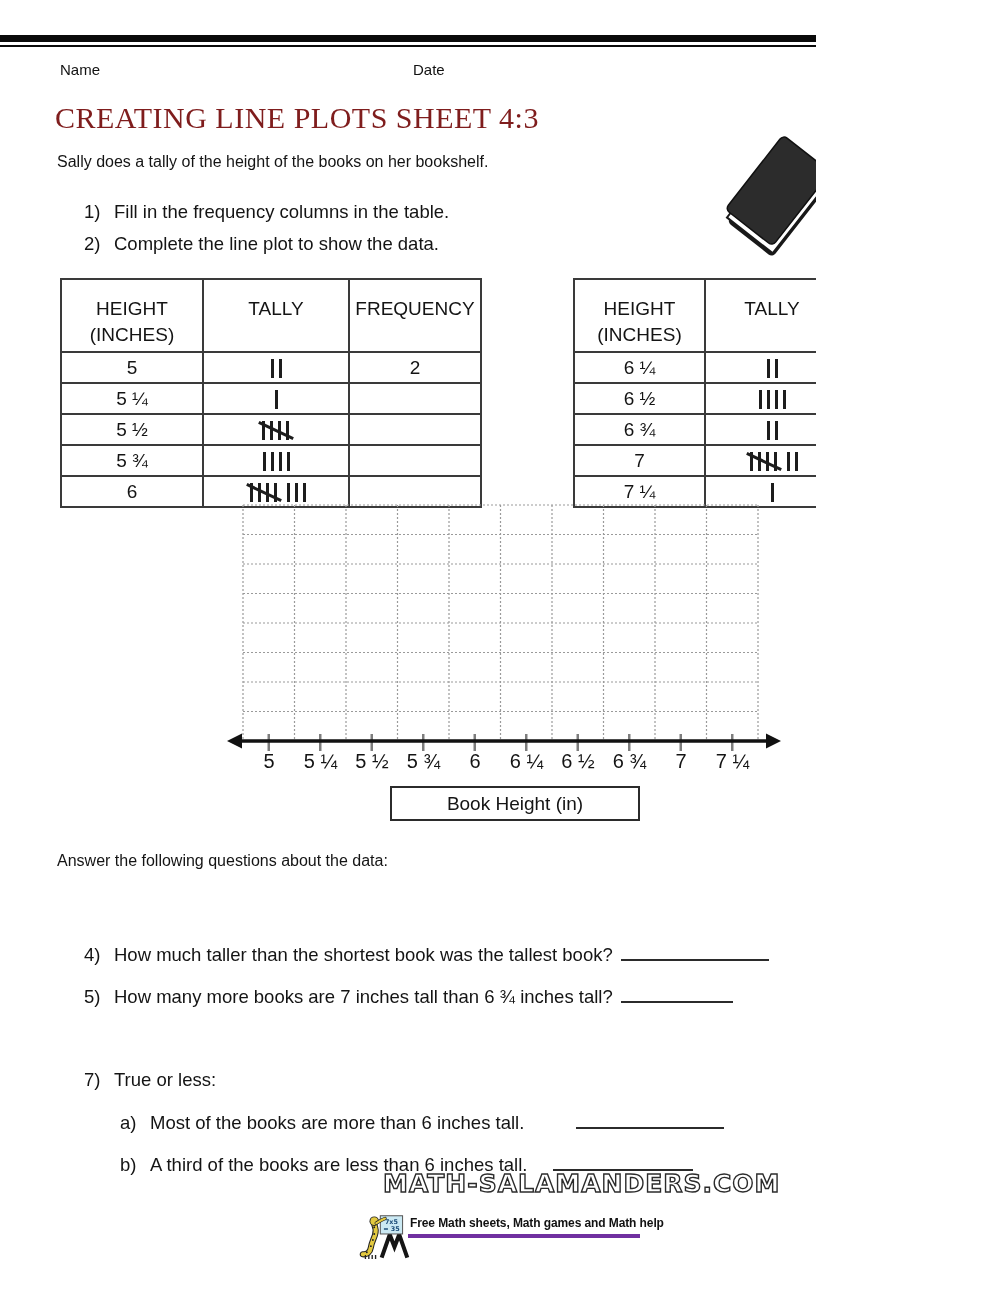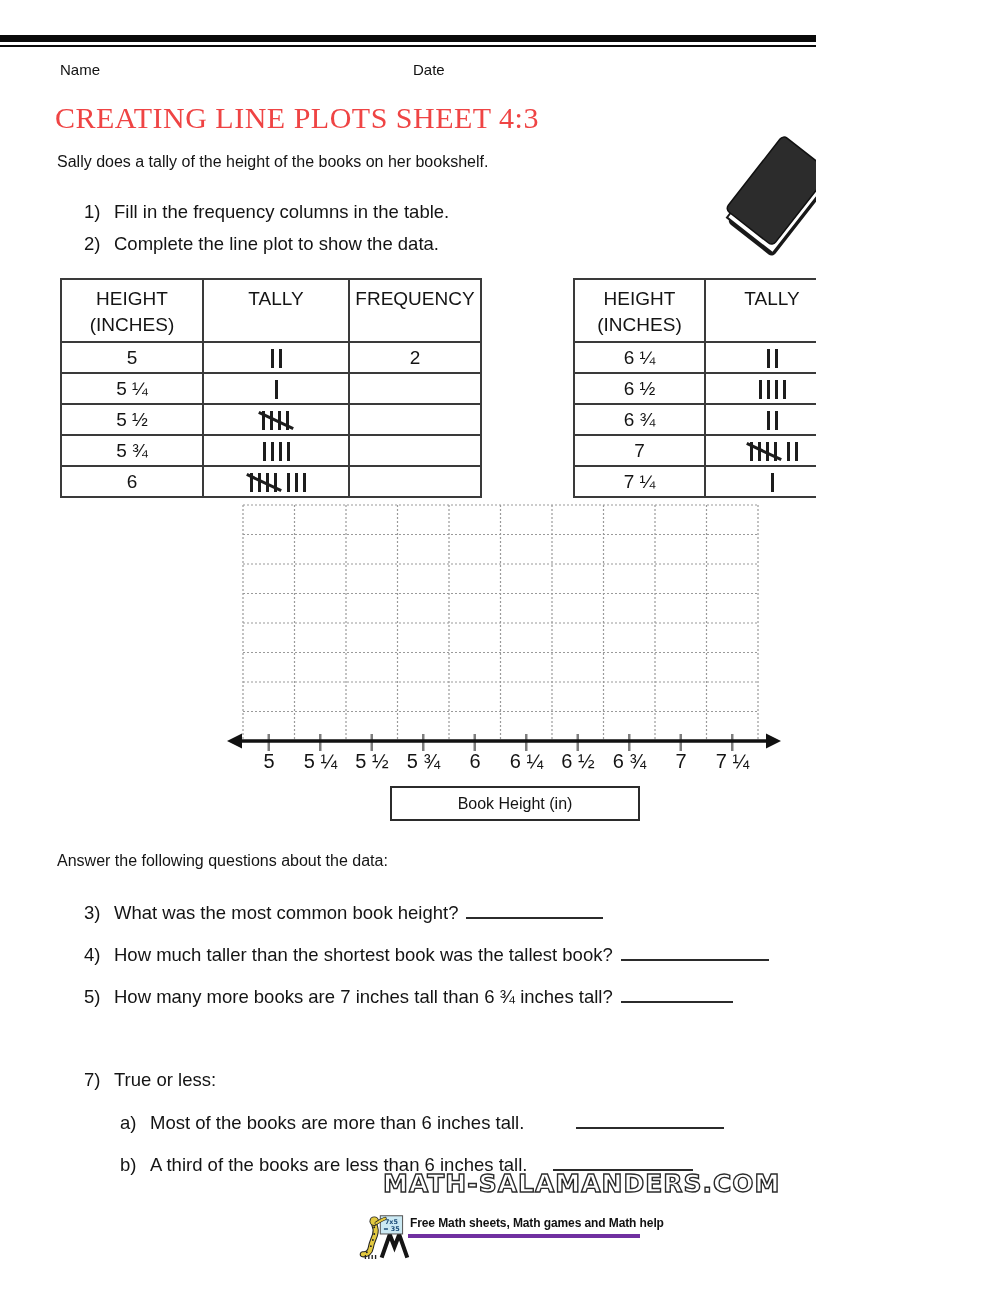--- a/index.html
+++ b/index.html
@@ -6,52 +6,52 @@
   .page{position:relative;width:816px;height:1294px;background:#fff;
         font-family:"Liberation Sans",sans-serif;color:#141414;overflow:hidden;}
   .abs{position:absolute;}
 
   
   .bar1{left:0;top:35px;width:1000px;height:7px;background:#0a0a0a;}
   .bar2{left:0;top:45px;width:1000px;height:2px;background:#0a0a0a;}
 
   .meta{font-size:15px;color:#111;}
   .title{left:55px;top:101px;font-family:"Liberation Serif",serif;font-size:30px;
-         color:#ef4444;letter-spacing:.5px;white-space:nowrap;}
+         color:#7f1d1d;letter-spacing:.5px;white-space:nowrap;}
 
   .body-text{font-size:16px;}
   .q{white-space:nowrap;font-size:18.5px;}
   .qnum{display:inline-block;width:30px;}
   .blank{display:inline-block;border-bottom:2px solid #2b2b2b;height:16px;
          vertical-align:baseline;margin-left:8px;}
 
   
   .logobox{left:861px;top:61px;width:81px;height:71px;border:1px solid #979797;
            background:#fff;display:flex;align-items:center;justify-content:center;}
 
   
   table.freq{border-collapse:collapse;table-layout:fixed;background:#fff;}
   table.freq th,table.freq td{border:2px solid #3a3a3a;text-align:center;
            font-weight:normal;padding:0;overflow:hidden;}
-  table.freq th{height:55px;vertical-align:top;font-size:19px;line-height:26px;padding-top:6px;}
+  table.freq th{height:55px;vertical-align:top;font-size:19px;line-height:26px;padding-top:16px;}
   table.freq td{height:29px;font-size:19px;}
 
   
   .t1{display:inline-block;width:3px;height:19px;background:#1d1d1d;margin:0 2.5px;vertical-align:middle;}
   .t5{display:inline-block;position:relative;width:33px;height:19px;margin:0 4px;vertical-align:middle;}
   .t5 i{position:absolute;top:0;width:3px;height:19px;background:#1d1d1d;}
   .t5 i:nth-of-type(1){left:2px}.t5 i:nth-of-type(2){left:10px}
   .t5 i:nth-of-type(3){left:18px}.t5 i:nth-of-type(4){left:26px}
   .t5 em{position:absolute;left:-3px;top:8px;width:38px;height:3px;background:#1d1d1d;
          transform:rotate(25deg);}
 
   
   .xlabel{position:absolute;top:750px;transform:translateX(-50%);font-size:20px;white-space:nowrap;}
   .axisbox{left:390px;top:786px;width:246px;height:31px;border:2px solid #2b2b2b;
-           display:flex;align-items:center;justify-content:center;font-size:16px;}
+           display:flex;align-items:center;justify-content:center;font-size:19px;}
 
   
   .f-tagline{left:410px;top:1216px;font-size:12px;font-weight:bold;letter-spacing:-.1px;color:#111;}
   .f-rule{left:408px;top:1234px;width:232px;height:4px;background:#7030a0;}
   .f-site{left:383px;top:1169px;font-size:25px;font-weight:bold;letter-spacing:1px;
           font-family:"DejaVu Sans",sans-serif;color:#2b2b2b;
           -webkit-text-stroke:1.4px #2b2b2b;-webkit-text-fill-color:#ffffff;white-space:nowrap;}
   svg{display:block;}
 </style>
 </head>
@@ -247,23 +247,20 @@
   <span class="xlabel" style="left:629.5px">6 ¾</span>
   <span class="xlabel" style="left:681px">7</span>
   <span class="xlabel" style="left:732.5px">7 ¼</span>
 
   <div class="abs axisbox">
     <span>Book Height (in)</span>
   </div>
 
   <div class="abs body-text" style="left:57px;top:852px">Answer the following questions about the data:</div>
 
-  <div class="abs q" style="left:84px;top:901px">
-    <span class="qnum">3)</span><span>What was the most common book height?</span><span class="blank" style="width:137px"></span>
-  </div>
   <div class="abs q" style="left:84px;top:943px">
     <span class="qnum">4)</span><span>How much taller than the shortest book was the tallest book?</span><span class="blank" style="width:148px"></span>
   </div>
   <div class="abs q" style="left:84px;top:985px">
     <span class="qnum">5)</span><span>How many more books are 7 inches tall than 6 ¾ inches tall?</span><span class="blank" style="width:112px"></span>
   </div>
   <div class="abs q" style="left:84px;top:1069px">
     <span class="qnum">7)</span><span>True or less:</span>
   </div>
   <div class="abs q" style="left:120px;top:1111px">

